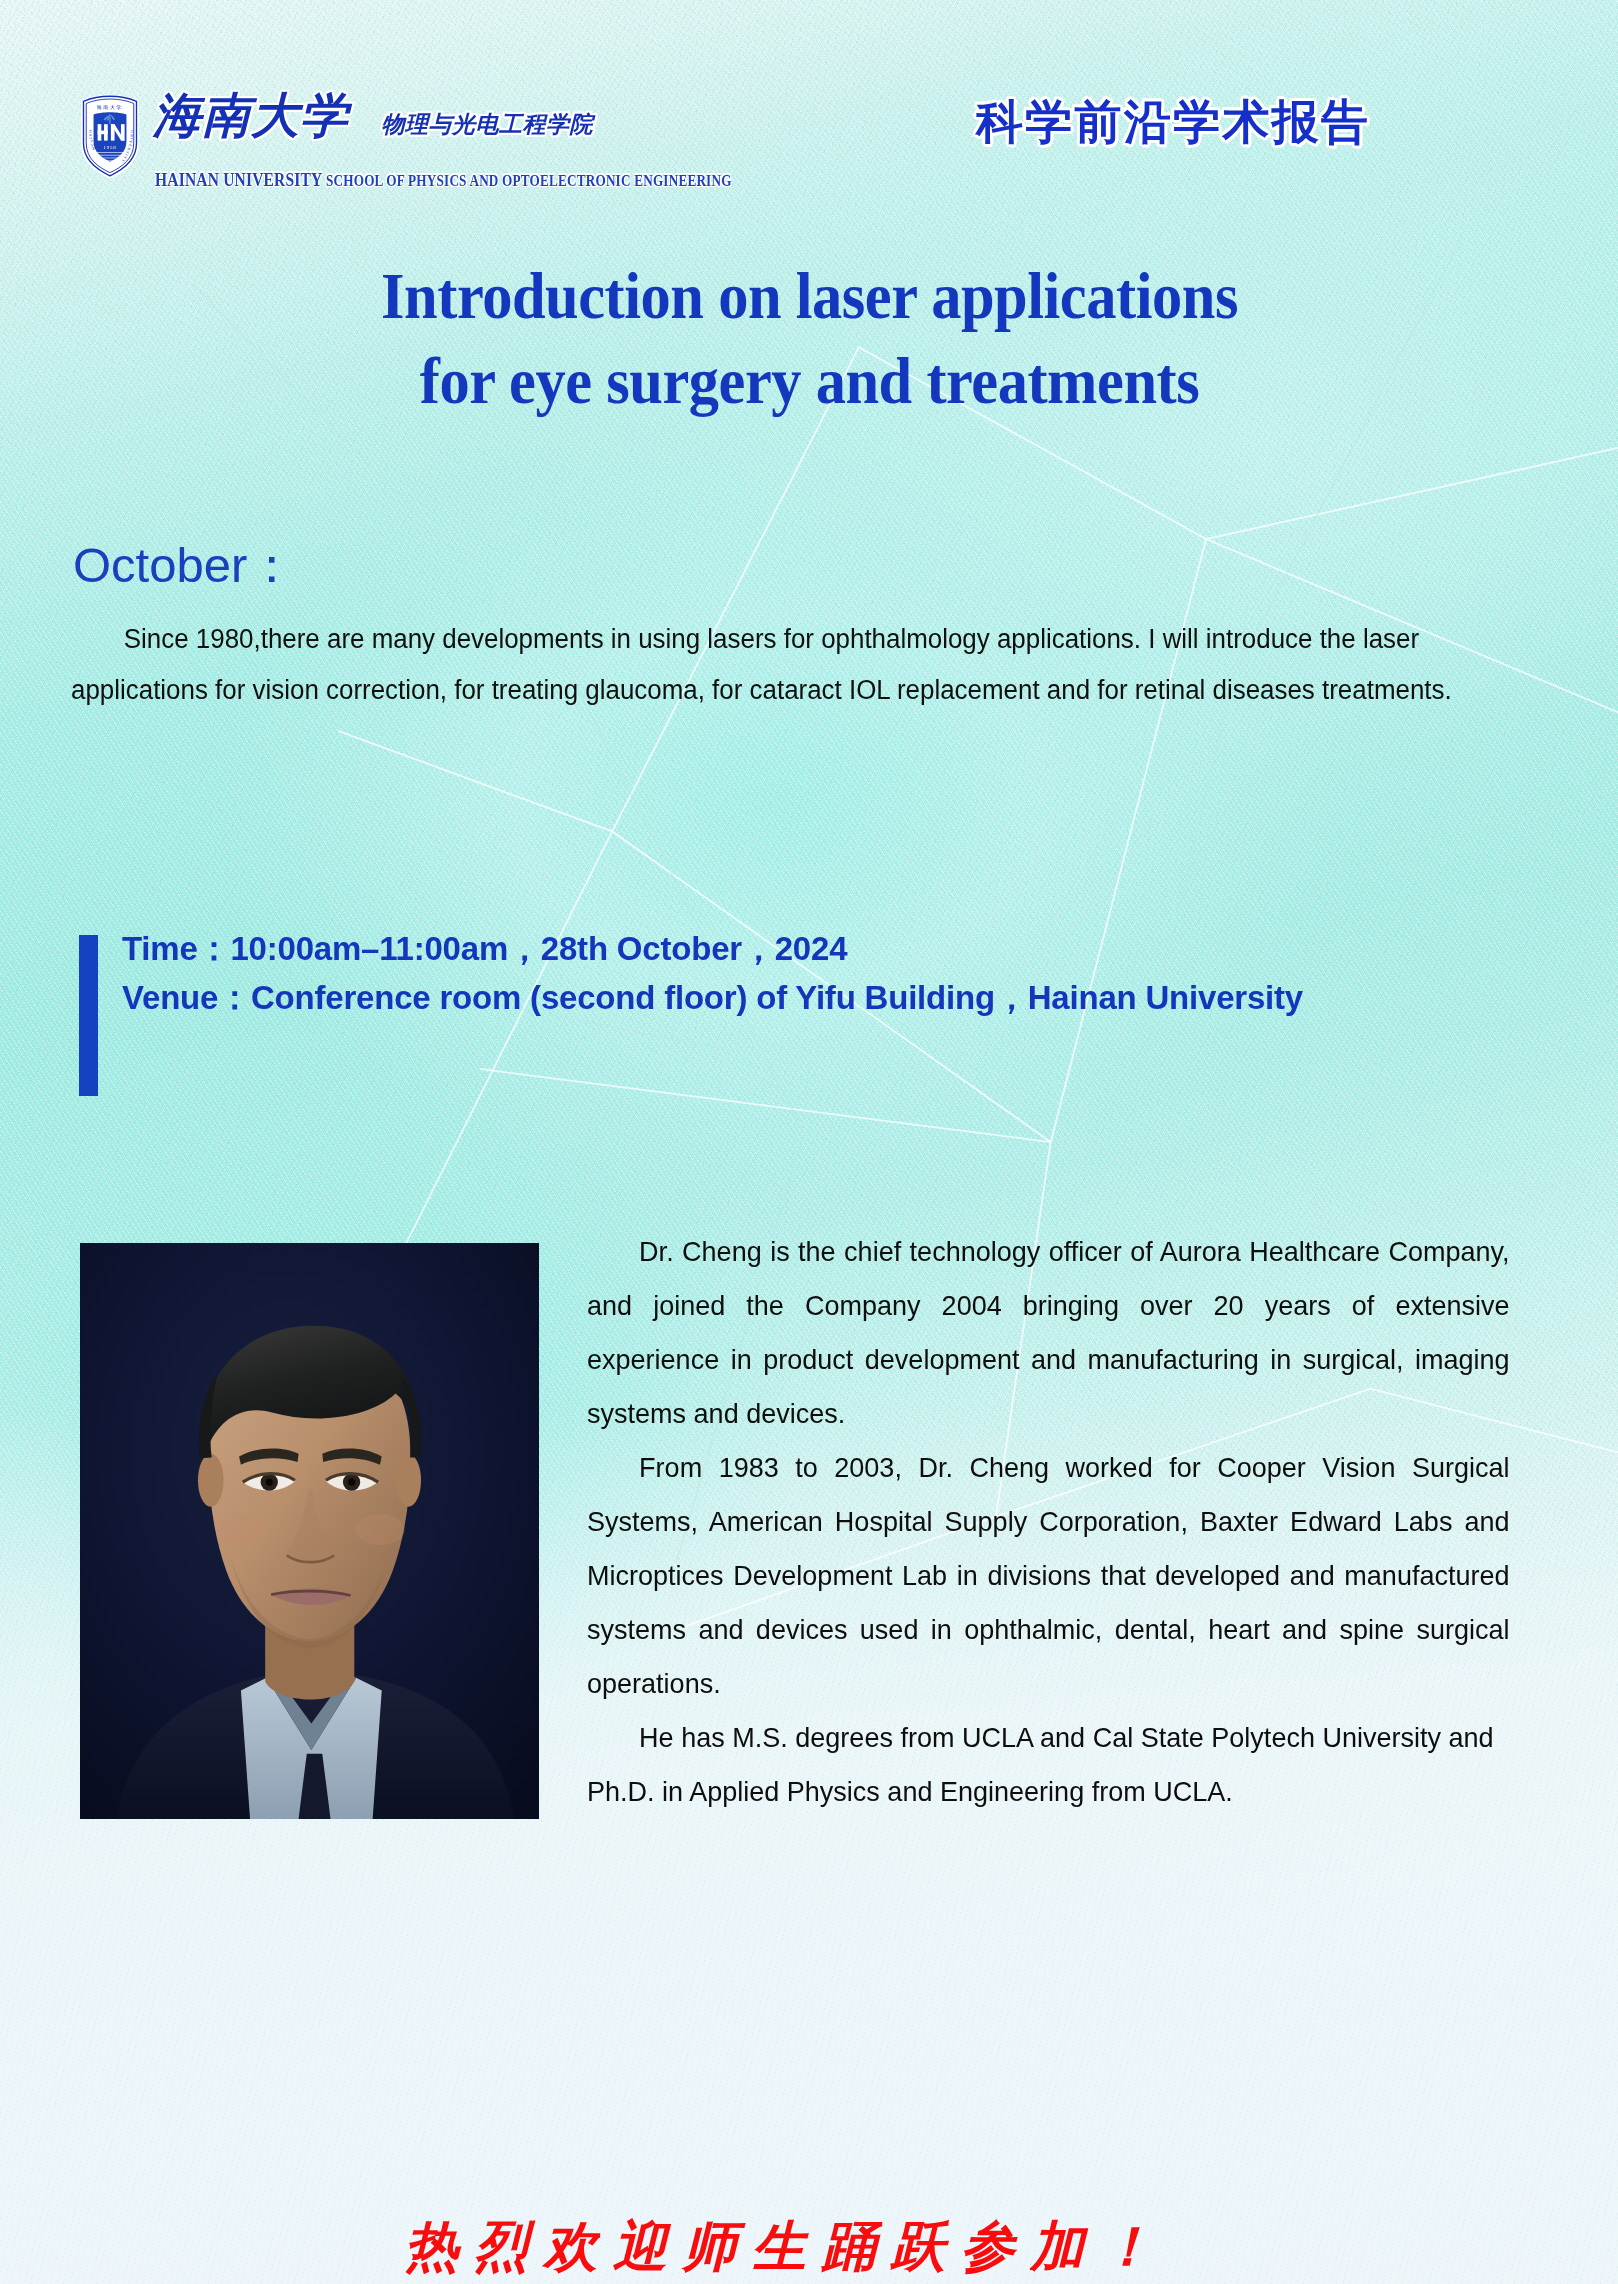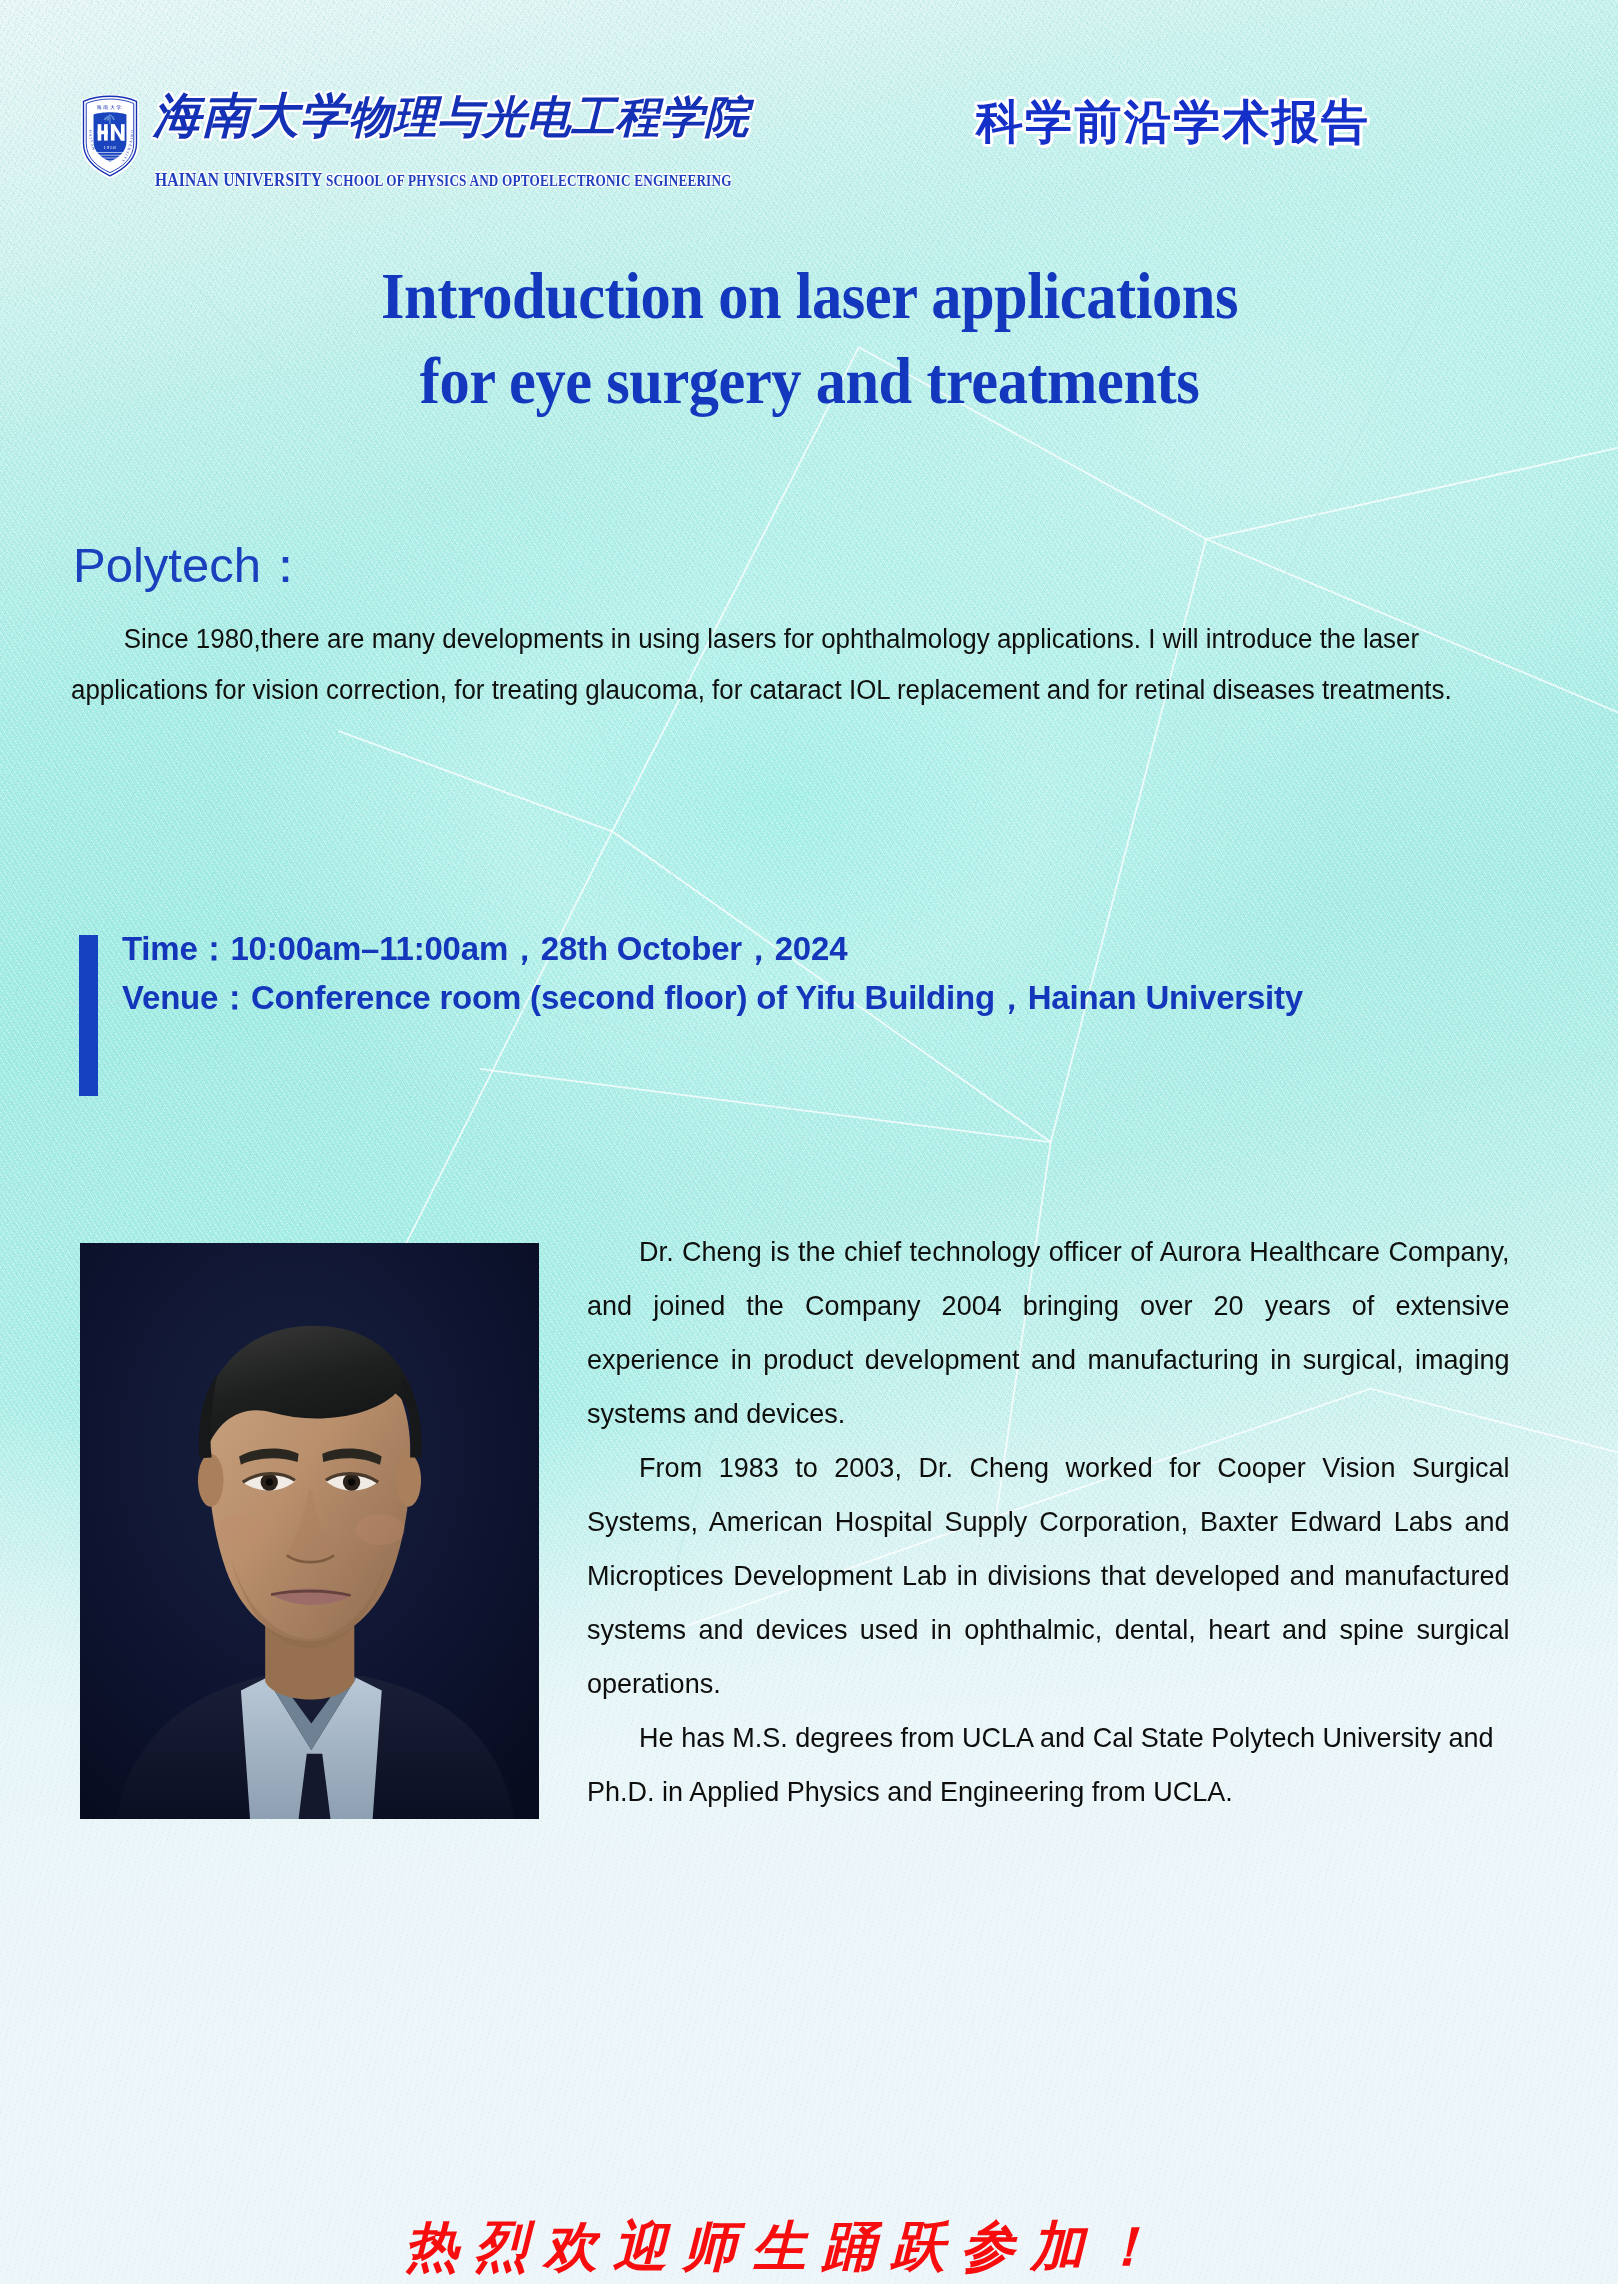--- a/index.html
+++ b/index.html
@@ -82,21 +82,21 @@
   .brand-cn{
     position:absolute;left:75px;top:2.7px;
     font-family:"Liberation Serif",serif;
     font-weight:bold;font-style:italic;
     font-size:48px;letter-spacing:0.9px;color:#1430b4;line-height:1;
     text-shadow:
       -1.8px -1.8px 0 #fff, 1.8px -1.8px 0 #fff, -1.8px 1.8px 0 #fff, 1.8px 1.8px 0 #fff,
       0 -2.3px 0 #fff, 0 2.3px 0 #fff, -2.3px 0 0 #fff, 2.3px 0 0 #fff;
     white-space:nowrap;
   }
-  .brand-cn .dept{ font-size:44px; letter-spacing:0.5px; }
+  .brand-cn .dept{ font-size:23px; letter-spacing:0.5px;margin-left:33px; }
   .brand-en{
     position:absolute;left:77px;top:79px;
     font-family:"Liberation Serif",serif;font-weight:bold;
     font-size:13.2px;letter-spacing:0.2px;color:#1f3fbe;
     transform:scaleY(1.25);transform-origin:left top;
     text-shadow:-0.9px -0.9px 0 #fff,0.9px -0.9px 0 #fff,-0.9px 0.9px 0 #fff,0.9px 0.9px 0 #fff,0 -1.4px 0 #fff,0 1.4px 0 #fff;
     white-space:nowrap;
   }
   .brand-en .big{font-size:15.5px;}
   .header-tag{
@@ -269,21 +269,21 @@
     <div class="brand-en"><span class="big">HAINAN UNIVERSITY</span>&nbsp;<span>SCHOOL OF PHYSICS AND OPTOELECTRONIC ENGINEERING</span></div>
 
     <div class="header-tag">科学前沿学术报告</div>
   </div>
 
   <div class="title">
     <div>Introduction on laser applications</div>
     <div>for eye surgery and treatments</div>
   </div>
 
-  <div class="abstract-label">Polytech：</div>
+  <div class="abstract-label">October：</div>
   <div class="abstract-body"><span class="indent"></span><span>Since 1980,there are many developments in using lasers for ophthalmology applications. I will introduce the laser applications for vision correction, for treating glaucoma, for cataract IOL replacement and  for retinal diseases treatments.</span></div>
 
   <div class="tv-bar"></div>
   <div class="tv-text">
     <div class="row"><span>Time：</span><span>10:00am–11:00am，28th October，2024</span></div>
     <div class="row"><span>Venue：</span><span>Conference room (second floor) of Yifu Building，Hainan University</span></div>
   </div>
 
   <div class="portrait">
     <svg viewBox="0 0 1004 1262" preserveAspectRatio="xMidYMid slice">

